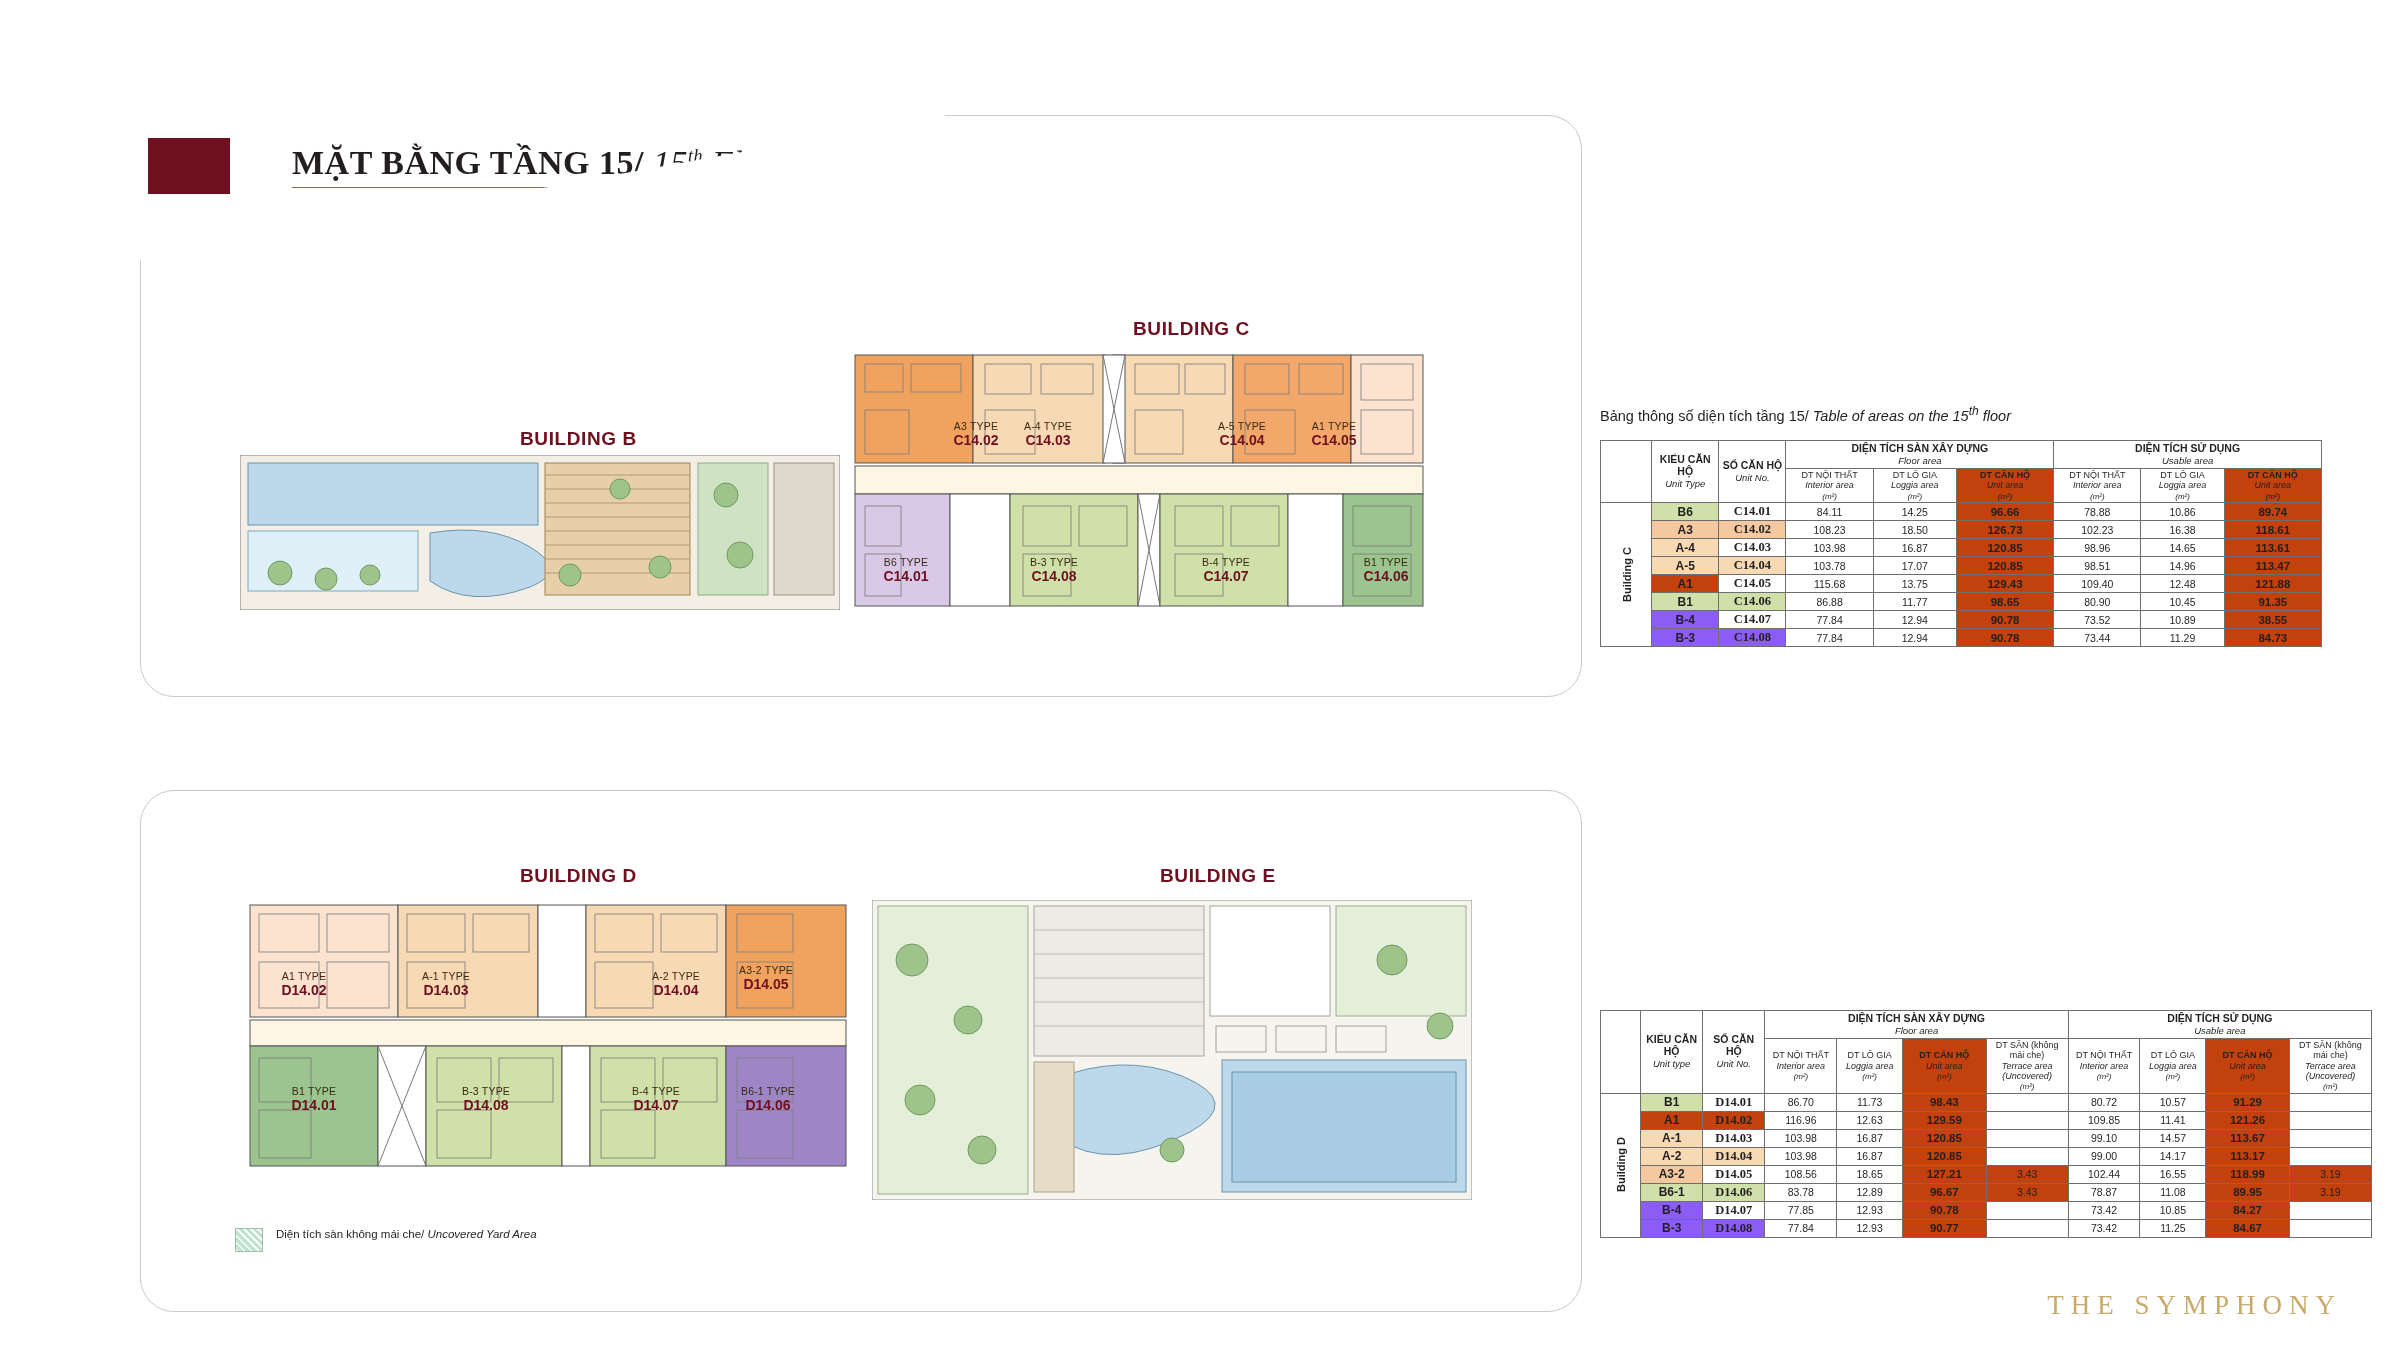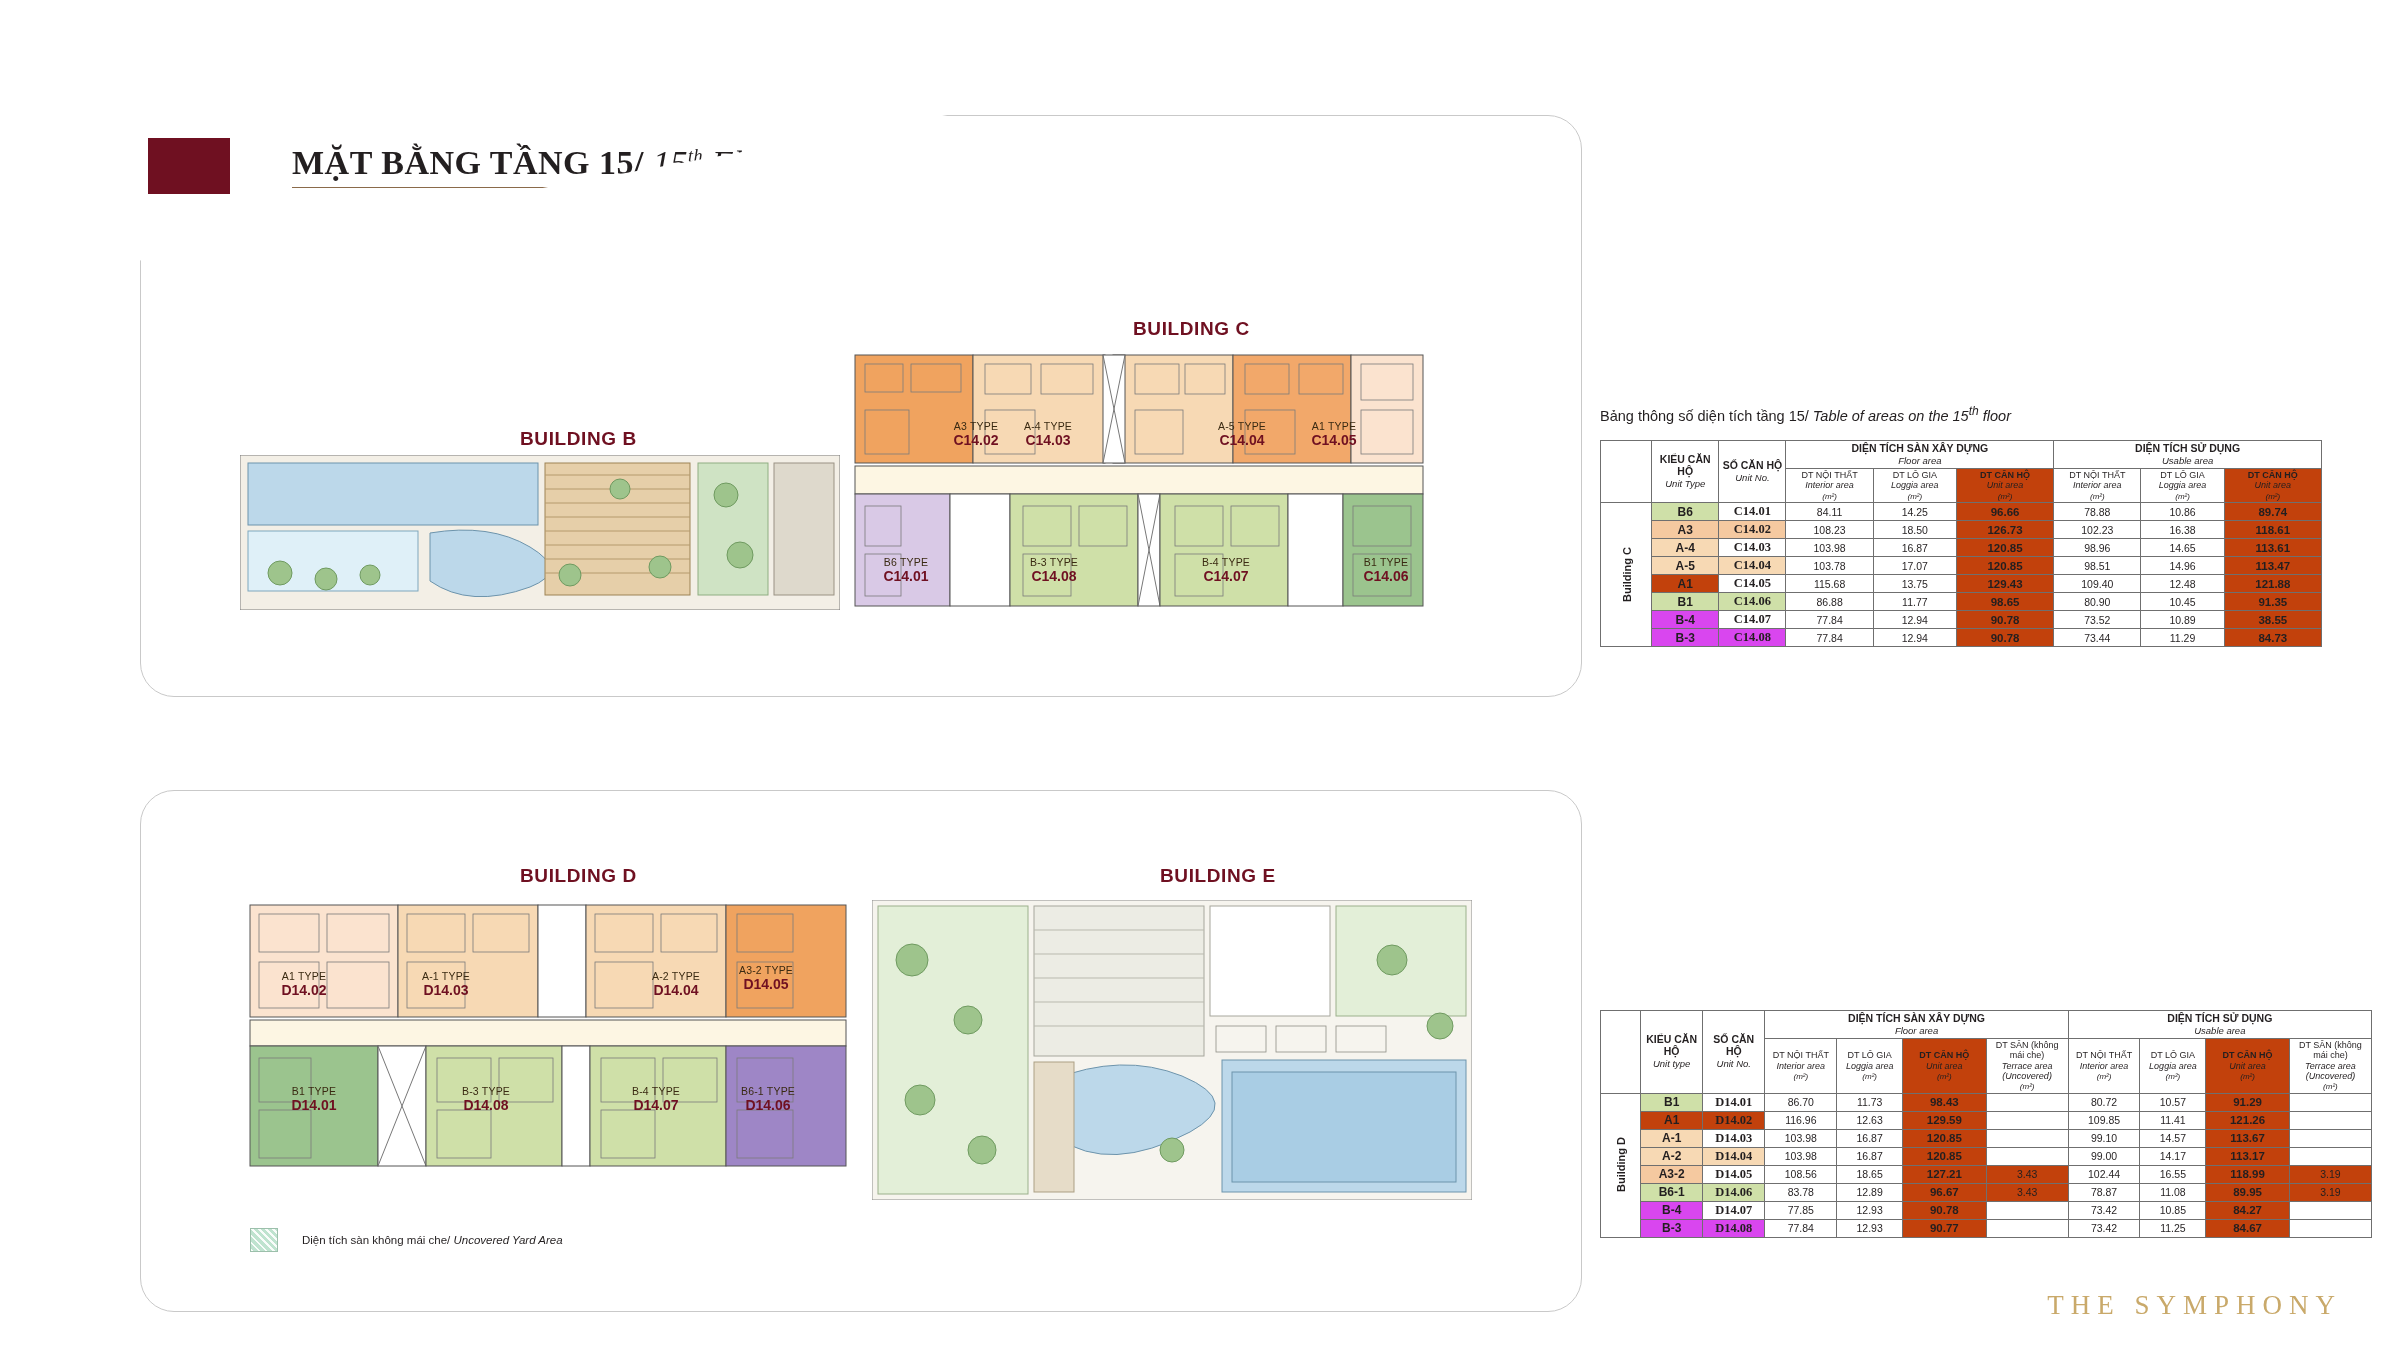--- a/index.html
+++ b/index.html
@@ -25,21 +25,21 @@
 
   .bldg-label{position:absolute;font-weight:bold;font-size:19px;color:#6f1021;letter-spacing:.6px;}
 
   
   #compass{position:absolute;left:1430px;top:135px;width:80px;height:80px;}
   .tag{position:absolute;text-align:center;line-height:1.15;font-size:11.5px;color:#3a2a12;}
   .tag .t1{font-size:10.5px;letter-spacing:.2px;}
   .tag .t2{font-weight:bold;font-size:14px;color:#6f1021;}
 
   
-  #legend{position:absolute;left:250px;top:1228px;display:flex;align-items:center;gap:24px;}
+  #legend{position:absolute;left:235px;top:1228px;display:flex;gap:13px;}
   #legend-swatch{width:26px;height:22px;background:#bfe3cf;
      background-image:repeating-linear-gradient(45deg,rgba(255,255,255,.9) 0 2px,transparent 2px 5px);
      border:1px solid #9cbfab;}
   #legend-text{font-size:11.5px;}
   #legend-text i{font-style:italic;}
 
   
   .tbl-title{position:absolute;font-size:14.5px;}
   .tbl-title .vn{font-weight:normal;}
   .tbl-title .en{font-style:italic;}
@@ -53,21 +53,21 @@
   .vert{writing-mode:vertical-rl;transform:rotate(180deg);font-weight:bold;font-size:11px;}
   .celltype{font-weight:bold;font-size:12px;}
   .cellno{font-family:"Liberation Serif",serif;font-weight:bold;font-size:12.5px;}
   .cellbold{font-weight:bold;font-size:11.5px;}
   .num{font-size:10.5px;}
 
   .c-orange{background:#f5c9a0;}
   .c-orange2{background:#f7d9b4;}
   .c-green{background:#cfe0a8;}
   .c-peach{background:#c2410c;}
-  .c-lgreen{background:#d946ef;margin-left:48px;}
+  .c-lgreen{background:#8b5cf6;margin-left:48px;}
 
   #brand{position:absolute;right:58px;top:1290px;font-family:"Liberation Serif",serif;
      font-size:27px;letter-spacing:7px;color:#c9a96a;}
 </style>
 </head>
 <body>
 
 <div id="title-block">
   <div id="title-square"></div>
   <div id="title-text">

